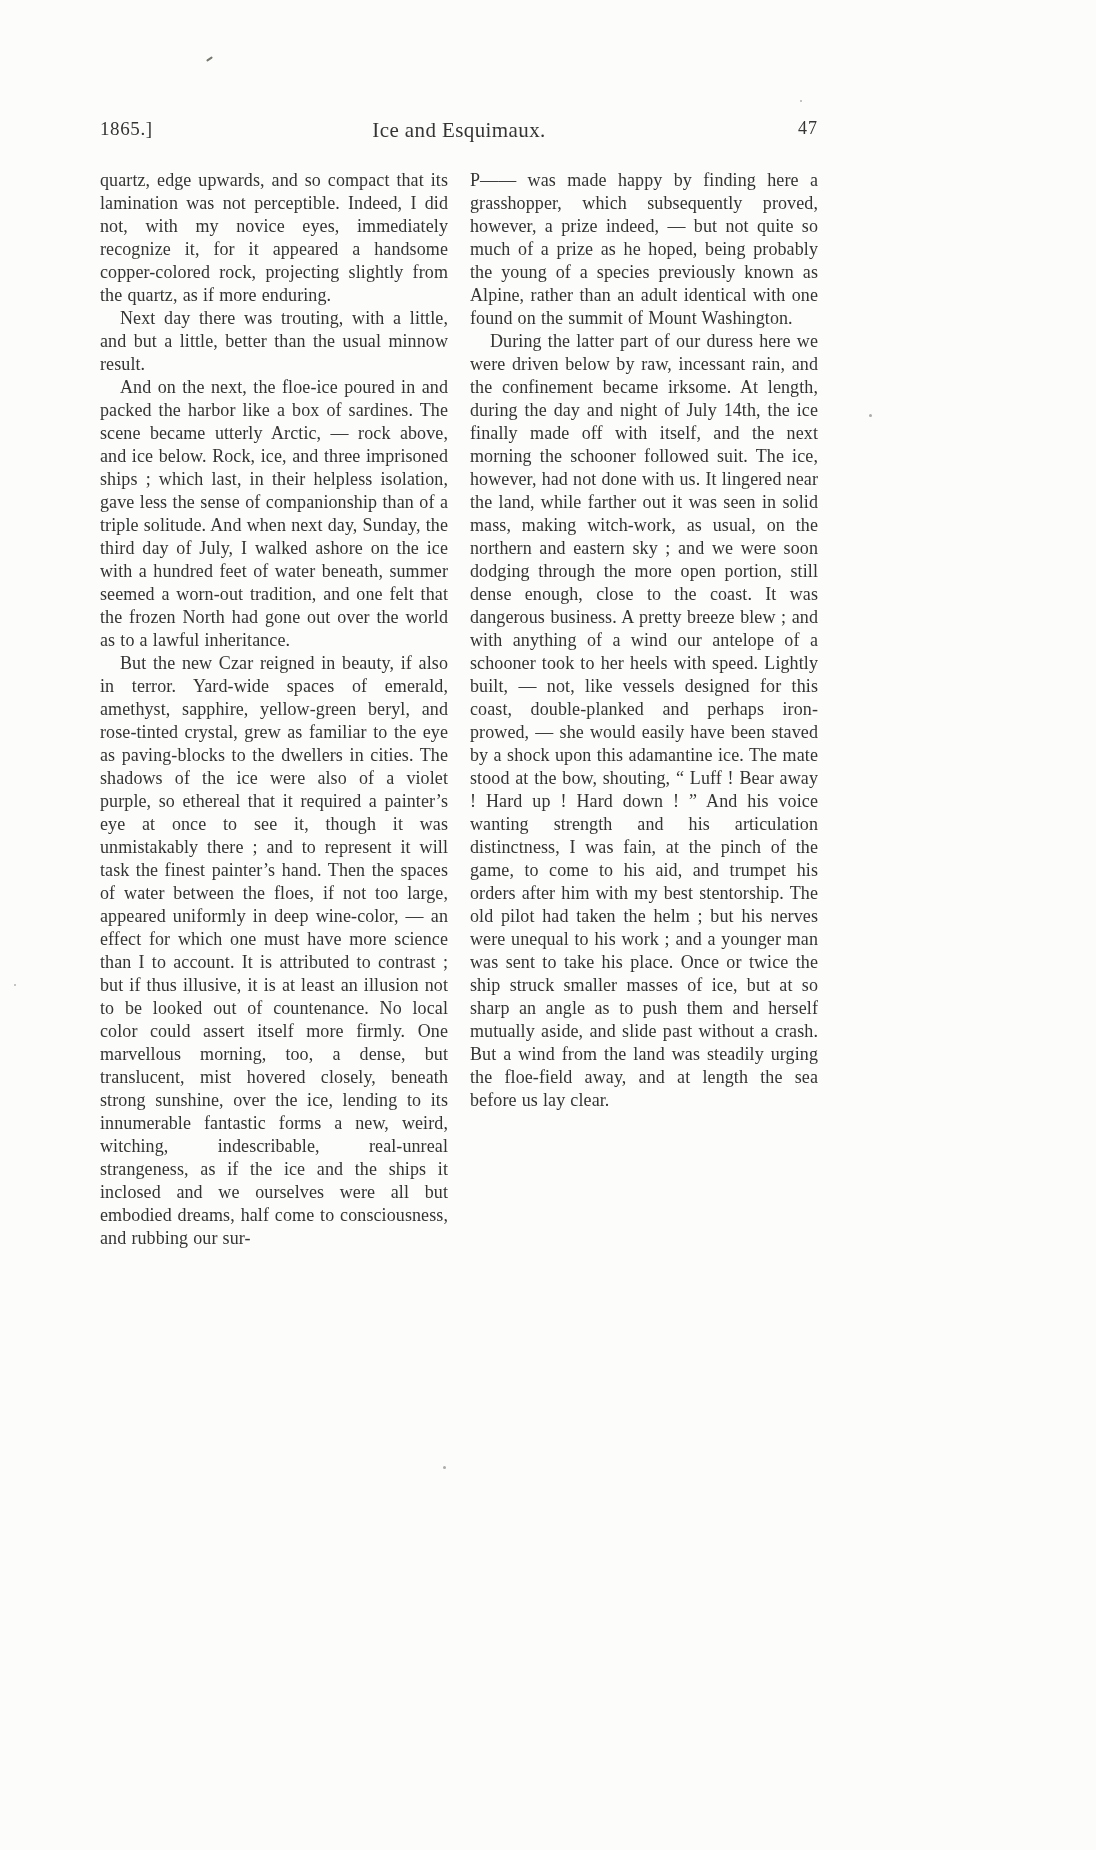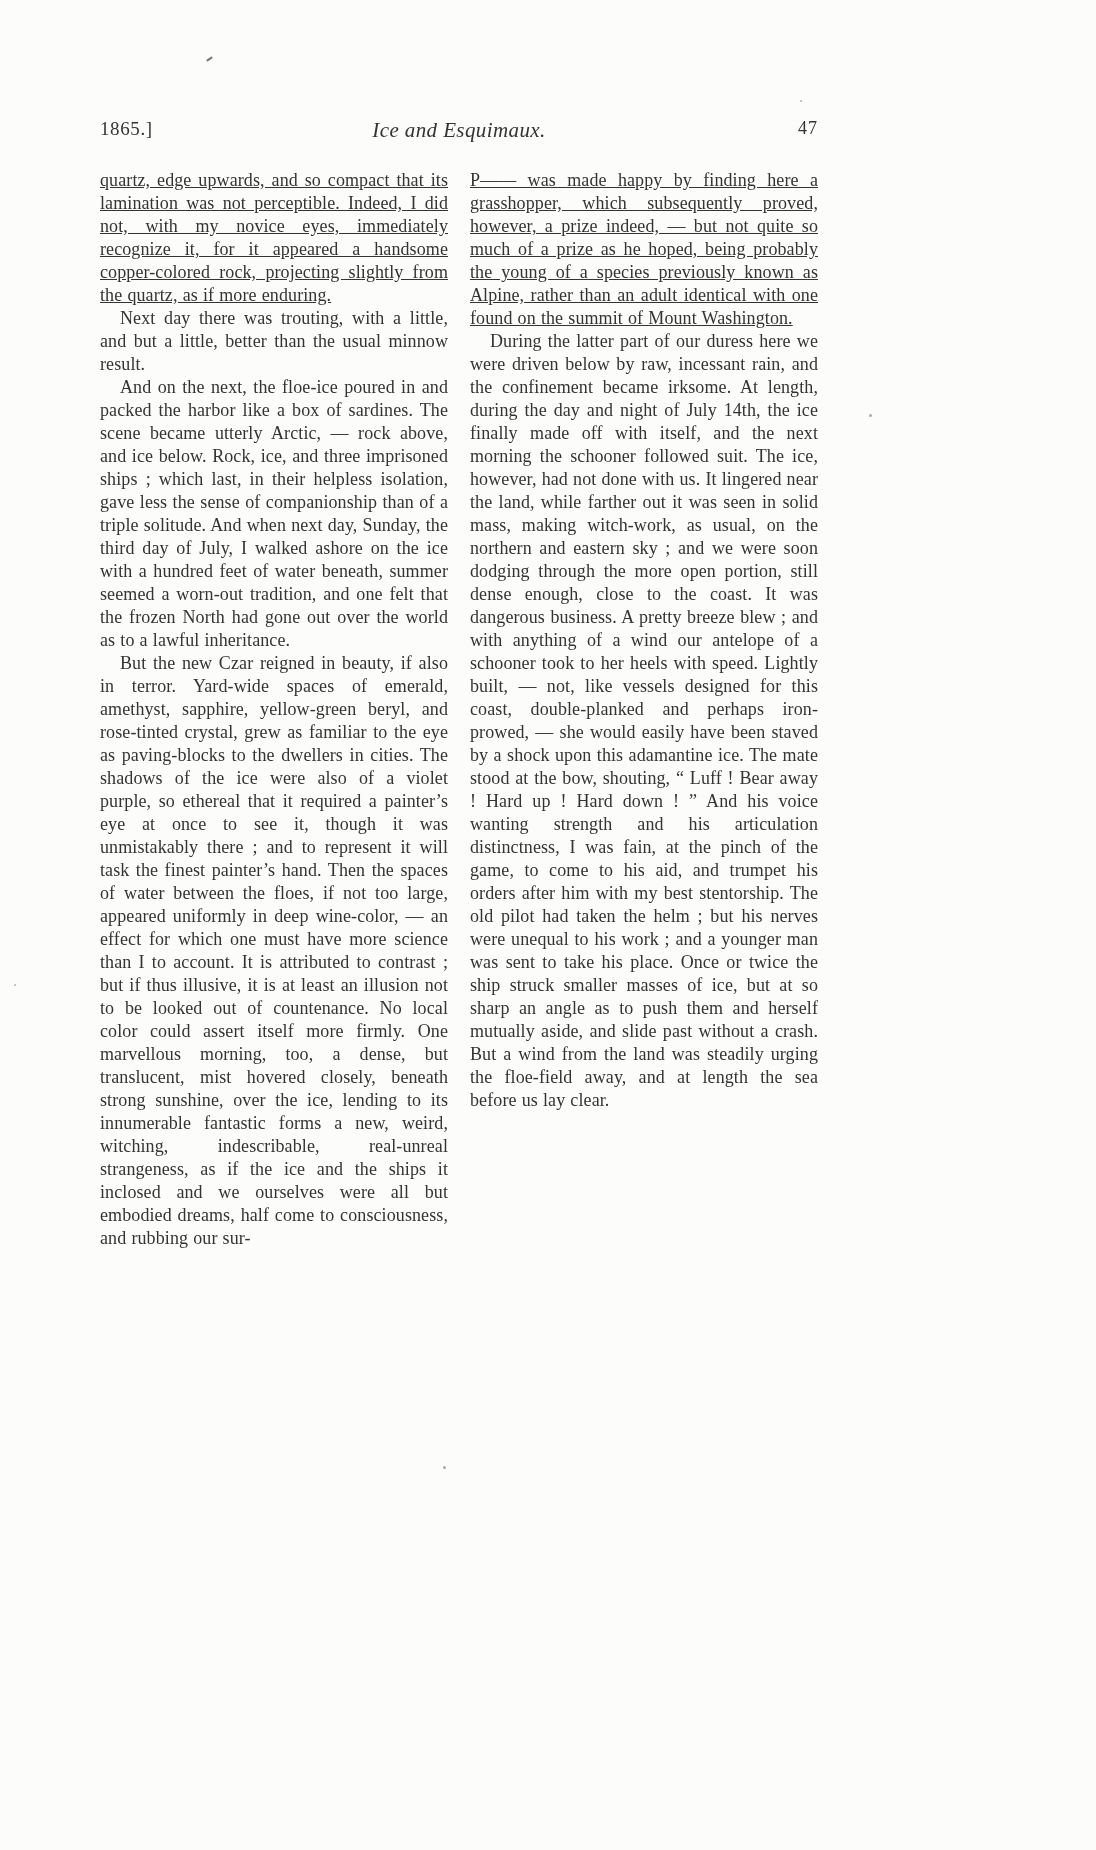--- a/index.html
+++ b/index.html
@@ -28,21 +28,20 @@
     margin-bottom: 26px;
   }
   .h-date {
     width: 140px;
     font-size: 19px;
     letter-spacing: 0.6px;
   }
   .h-title {
     flex: 1;
     text-align: center;
-    font-style: italic;
     font-size: 21px;
     letter-spacing: 0.4px;
   }
   .h-num {
     width: 140px;
     text-align: right;
     font-size: 18px;
     letter-spacing: 1px;
   }
   .columns {
@@ -56,21 +55,20 @@
     line-height: 23px;
     letter-spacing: 0.1px;
     word-spacing: 0.5px;
   }
   .column p {
     margin: 0;
     text-indent: 20px;
   }
   .column p:first-child {
     text-indent: 0;
-    text-decoration: underline;
   }
   
   .speck {
     position: absolute;
     background: #6a6a66;
     border-radius: 50%;
   }
   .speck.stroke {
     width: 7px;
     height: 2px;

